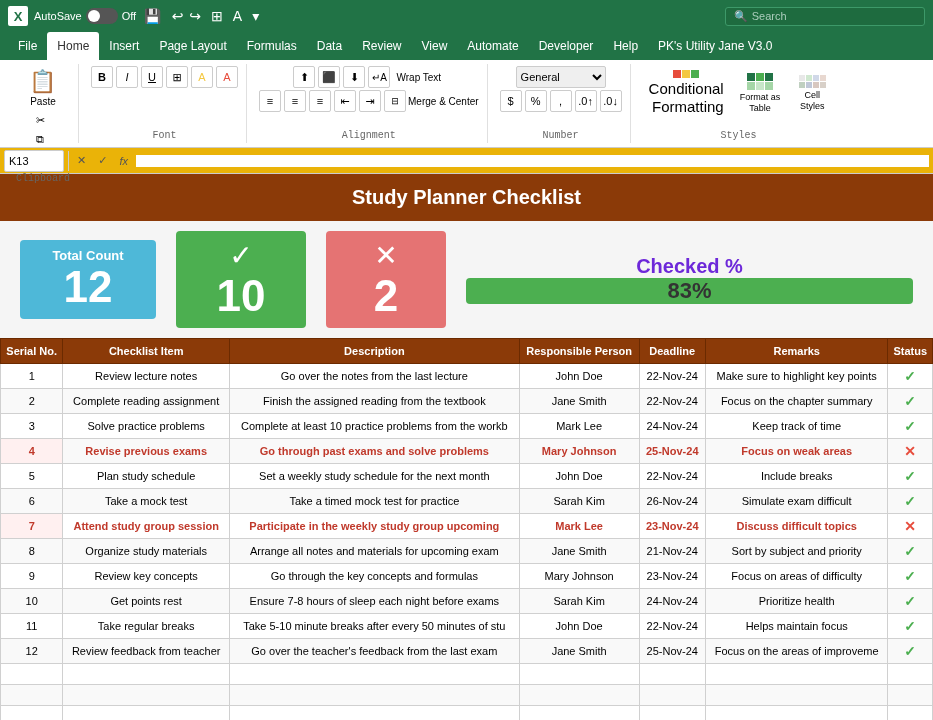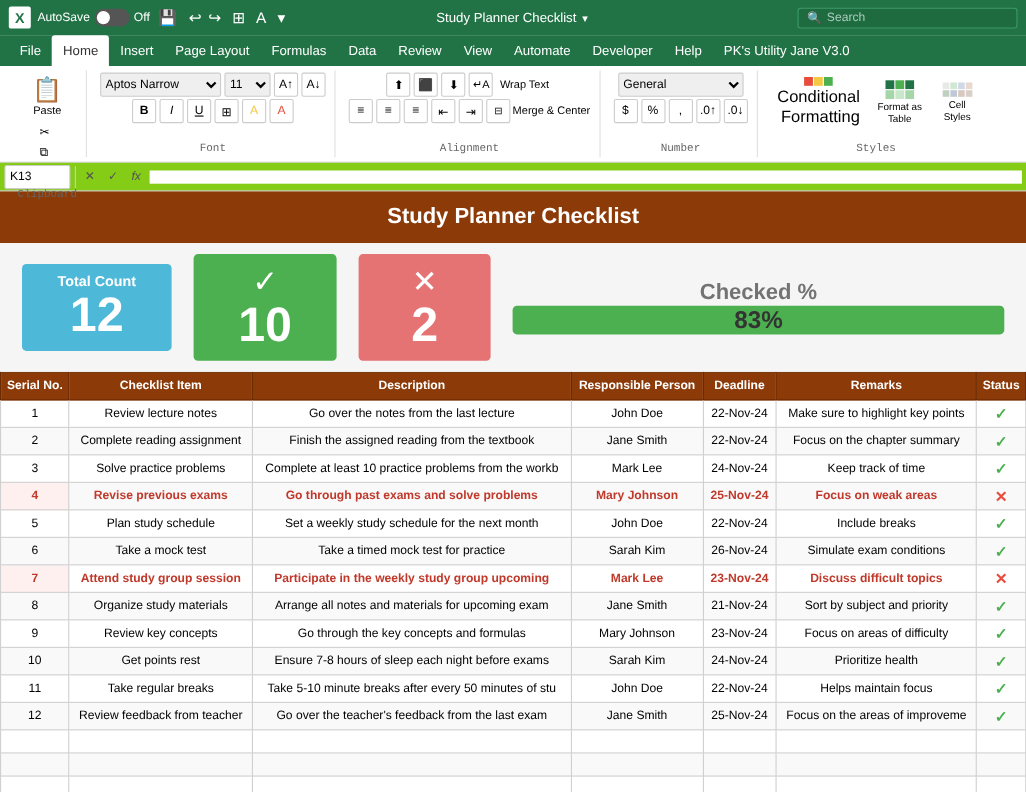--- a/index.html
+++ b/index.html
@@ -99,28 +99,28 @@
     }
 
     .font-select { width: 110px; height: 22px; font-size: 11px; border: 1px solid #ccc; border-radius: 2px; }
     .size-select { width: 42px; height: 22px; font-size: 11px; border: 1px solid #ccc; border-radius: 2px; }
     .small-btn { width: 22px; height: 22px; border: 1px solid #ccc; border-radius: 2px; background: white; cursor: pointer; font-size: 11px; display: flex; align-items: center; justify-content: center; }
     .bold-btn { font-weight: bold; }
     .italic-btn { font-style: italic; }
     .underline-btn { text-decoration: underline; }
 
     
-    .number-select { width: 114px; height: 22px; font-size: 11px; border: 1px solid #ccc; border-radius: 2px; }
+    .number-select { width: 90px; height: 22px; font-size: 11px; border: 1px solid #ccc; border-radius: 2px; }
 
     
     .styles-btn { display: flex; flex-direction: column; align-items: center; justify-content: center; padding: 4px 6px; border-radius: 3px; cursor: pointer; font-size: 9px; gap: 2px; min-width: 44px; }
 
     
     .formula-bar {
-      background: #84cc16;
+      background: #eab308;
       border-bottom: 1px solid #ccc;
       display: flex;
       align-items: center;
       height: 26px;
       padding: 0 4px;
       gap: 4px;
     }
     .cell-ref { width: 60px; height: 22px; border: 1px solid #ccc; border-radius: 2px; font-size: 11px; padding: 0 4px; }
     .formula-divider { width: 1px; height: 20px; background: #ccc; }
     .formula-icons { display: flex; gap: 4px; align-items: center; }
@@ -175,21 +175,21 @@
       text-align: center;
       padding: 8px 10px;
     }
     .card-unchecked .card-x { font-size: 28px; }
     .card-unchecked .card-number { font-size: 44px; font-weight: bold; line-height: 1.1; }
 
     .card-percent {
       flex: 1;
       text-align: center;
     }
-    .card-percent .percent-label { color: #737373; font-size: 20px; font-weight: bold; margin-bottom: 0; }
+    .card-percent .percent-label { color: #6d28d9; font-size: 20px; font-weight: bold; margin-bottom: 0; }
     .card-percent .percent-bar {
       background: #4caf50;
       color: #333;
       font-size: 22px;
       font-weight: bold;
       padding: 0;
       border-radius: 4px;
       text-align: center;
     }
 
@@ -250,24 +250,20 @@
       <span>Off</span>
     </div>
     <span class="toolbar-icon">💾</span>
     <div class="undo-redo">
       <span class="toolbar-icon">↩</span>
       <span class="toolbar-icon">↪</span>
     </div>
     <span class="toolbar-icon">⊞</span>
     <span class="toolbar-icon">A</span>
     <span class="toolbar-icon">▾</span>
-  </div>
-  <div class="title-bar-center">
-    <span>Study Planner Checklist</span>
-    <span class="toolbar-icon" style="font-size:10px;">▾</span>
   </div>
   <div class="title-bar-right">
     <div class="search-box">
       <span>🔍</span>
       <input type="text" placeholder="Search" style="">
     </div>
   </div>
 </div>
 
 <div class="ribbon-tabs">
@@ -300,30 +296,20 @@
           <span>⧉</span>
         </div>
       <div class="rb-btn-small">
           <span>🖌</span>
         </div>
     </div>
     <span class="ribbon-group-label">Clipboard</span>
   </div>
 
   <div class="ribbon-group">
-    <div class="ribbon-row">
-      <select class="font-select">
-        <option>Aptos Narrow</option>
-      </select>
-      <select class="size-select">
-        <option>11</option>
-      </select>
-      <div class="small-btn">A↑</div>
-      <div class="small-btn">A↓</div>
-    </div>
     <div class="ribbon-row">
       <div class="small-btn bold-btn">B</div>
       <div class="small-btn italic-btn">I</div>
       <div class="small-btn underline-btn">U</div>
       <div class="small-btn">⊞</div>
       <div class="small-btn" style="color:#f4c842;">A</div>
       <div class="small-btn" style="color:#e74c3c;">A</div>
     </div>
     <span class="ribbon-group-label">Font</span>
   </div>
@@ -495,21 +481,21 @@
             <td>22-Nov-24</td>
             <td>Include breaks</td>
             <td><span class="status-check">✓</span></td>
           </tr>
           <tr>
             <td>6</td>
             <td>Take a mock test</td>
             <td>Take a timed mock test for practice</td>
             <td>Sarah Kim</td>
             <td>26-Nov-24</td>
-            <td>Simulate exam conditions</td>
+            <td>Simulate exam difficult</td>
             <td><span class="status-check">✓</span></td>
           </tr>
           <tr class="row-red">
             <td>7</td>
             <td>Attend study group session</td>
             <td>Participate in the weekly study group upcoming</td>
             <td>Mark Lee</td>
             <td>23-Nov-24</td>
             <td>Discuss difficult topics</td>
             <td><span class="status-x">✕</span></td>

